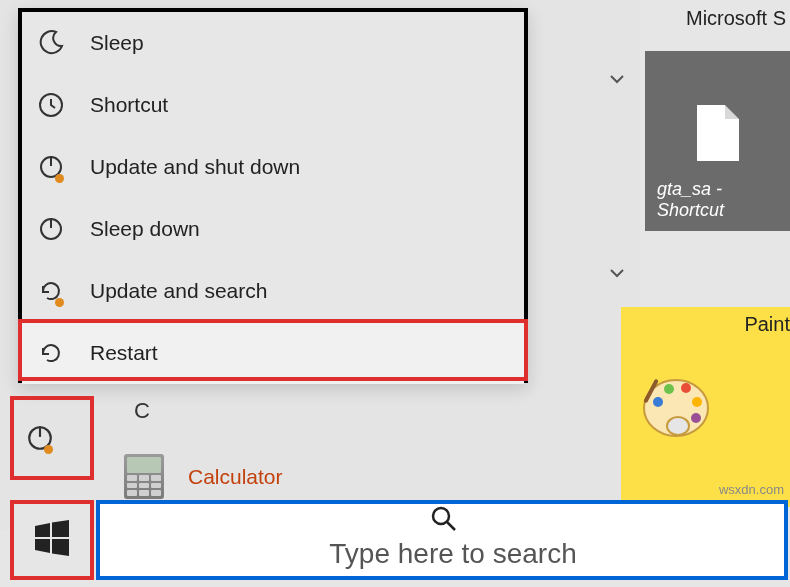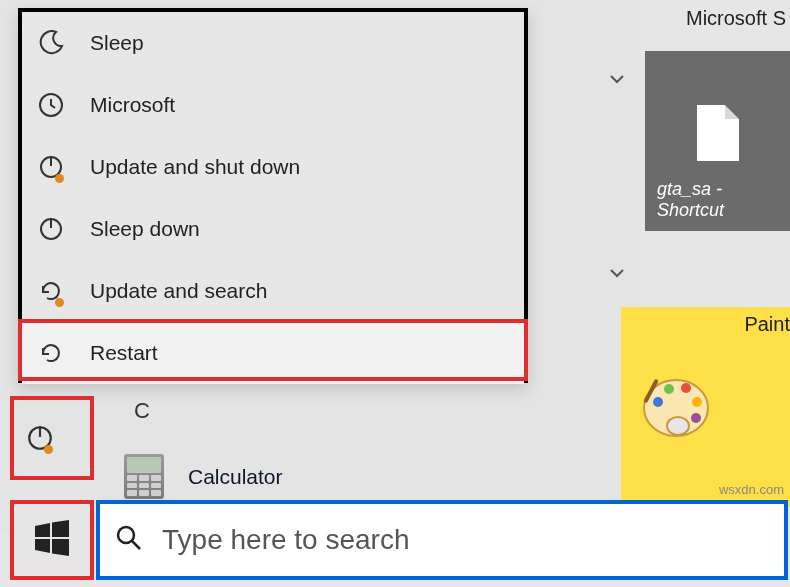--- a/index.html
+++ b/index.html
@@ -52,26 +52,27 @@
   .restart-box { position: absolute; left: 18px; top: 319px; width: 510px; height: 62px; pointer-events: none; }
   .power-btn-box { position: absolute; left: 10px; top: 396px; width: 84px; height: 84px; display:flex; align-items:center; justify-content:center; }
   .start-btn-box { position: absolute; left: 10px; top: 500px; width: 84px; height: 80px; display:flex; align-items:center; justify-content:center; background:#e6e6e6;}
   .blue-box { border: 4px solid #0066d8; }
   .search-box {
     position: absolute;
     left: 96px; top: 500px; width: 692px; height: 80px;
     background: #fff;
     display: flex; align-items: center;
     padding: 0 10px 0 14px;
+    flex-direction: column;
   }
   .search-text { font-size: 28px; color: #555; margin-left: 18px; }
   .app-item {
     position: absolute;
     display: flex; align-items: center;
-    font-size: 21px; color: #0f172a;
+    font-size: 21px; color: #c2410c;
   }
   .letter-c { left: 134px; top: 398px; font-size: 22px; color: #333; }
   .calc { left: 124px; top: 454px; }
   .calc-icon {
     width: 40px; height: 45px; margin-right: 24px;
     background: linear-gradient(#9b9b9b,#7a7a7a);
     border-radius: 3px;
     display: grid; grid-template-columns: repeat(3,1fr); grid-template-rows: 16px repeat(3,1fr);
     gap: 2px; padding: 3px;
   }
@@ -142,21 +143,21 @@
     </span>
     <span>Sleep</span>
   </div>
   <div class="pm-item">
     <span class="pm-icon">
       <svg width="26" height="26" viewBox="0 0 26 26">
           <circle cx="13" cy="13" r="11" fill="none" stroke="#333" stroke-width="2"></circle>
           <path d="M13 7 V13 L17 16" stroke="#333" stroke-width="2" fill="none"></path>
         </svg>
     </span>
-    <span>Microsoft</span>
+    <span>Shortcut</span>
   </div>
   <div class="pm-item">
     <span class="pm-icon">
       <svg width="26" height="26" viewBox="0 0 26 26">
           <circle cx="13" cy="13" r="10" fill="none" stroke="#333" stroke-width="2"></circle>
           <line x1="13" y1="2" x2="13" y2="12" stroke="#333" stroke-width="2"></line>
         </svg>
       <span class="orange-dot"></span>
     </span>
     <span>Update and shut down</span>

